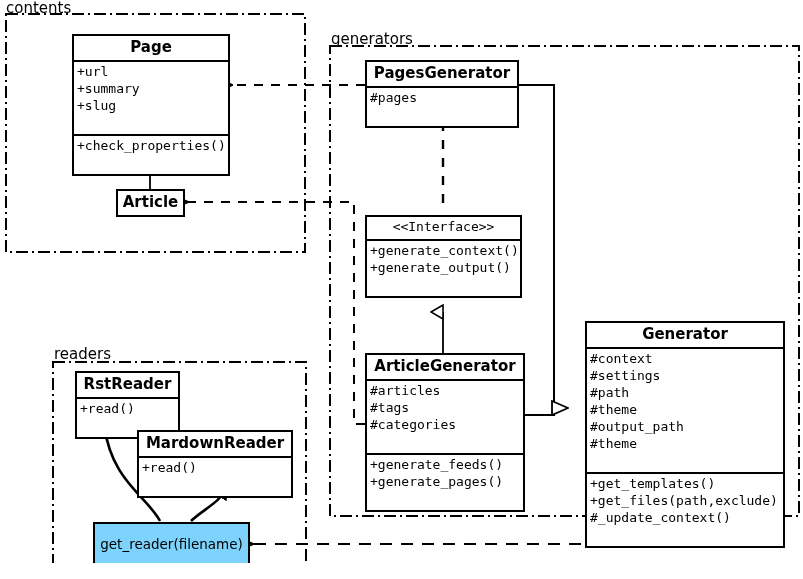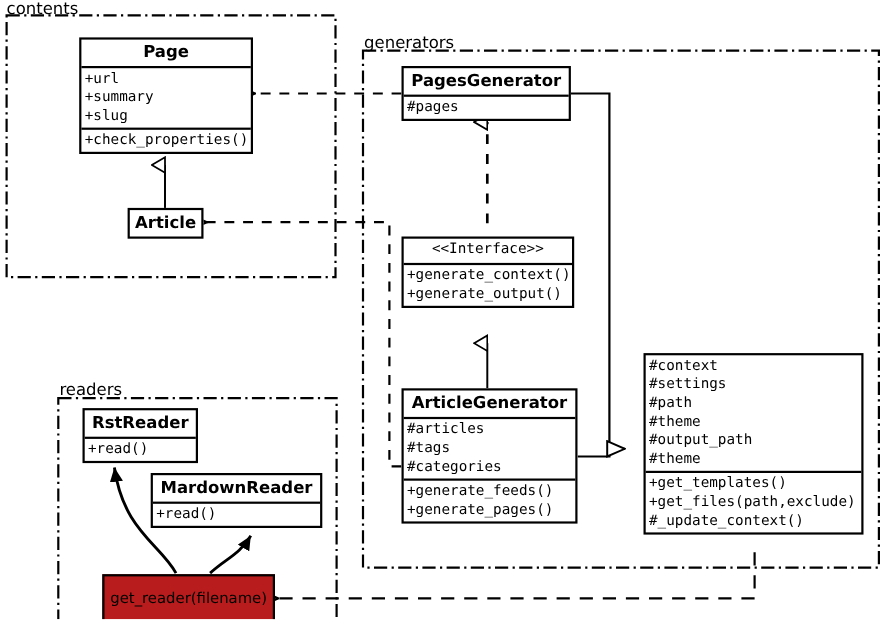--- a/index.html
+++ b/index.html
@@ -35,21 +35,21 @@
   
   .uml {
     position: absolute;
     box-sizing: border-box;
     background: #ffffff;
     border: 2px solid #000000;
     z-index: 5;
   }
   .uml .sec {
     box-sizing: border-box;
-    padding: 1px 3px 2px 3px;
+    padding: 1px 3px 20px 3px;
   }
   .uml .sec + .sec {
     border-top: 2px solid #000000;
   }
   .uml .title {
     text-align: center;
     font-weight: bold;
     font-size: 15px;
     font-family: "DejaVu Sans", sans-serif;
     padding: 3px 3px 4px 3px;
@@ -68,21 +68,21 @@
     font-family: "DejaVu Sans Mono", monospace;
     font-size: 13px;
     line-height: 17px;
     white-space: pre;
     color: #000;
     text-align: left;
   }
   .plainbox {
     position: absolute;
     box-sizing: border-box;
-    background: #b91c1c;
+    background: #7dd3fc;
     border: 2px solid #000000;
     display: flex;
     align-items: center;
     justify-content: center;
     font-family: "DejaVu Sans", sans-serif;
     font-size: 13.5px;
     color: #000;
     z-index: 5;
   }
 </style>
@@ -178,20 +178,21 @@
       <div class="member">#tags</div>
       <div class="member">#categories</div>
     </div>
     <div class="sec">
       <div class="member">+generate_feeds()</div>
       <div class="member">+generate_pages()</div>
     </div>
   </div>
 
   <div class="uml" style="left:585px; top:321px; width:200px;">
+    <div class="sec title">Generator</div>
     <div class="sec">
       <div class="member">#context</div>
       <div class="member">#settings</div>
       <div class="member">#path</div>
       <div class="member">#theme</div>
       <div class="member">#output_path</div>
       <div class="member">#theme</div>
     </div>
     <div class="sec">
       <div class="member">+get_templates()</div>

